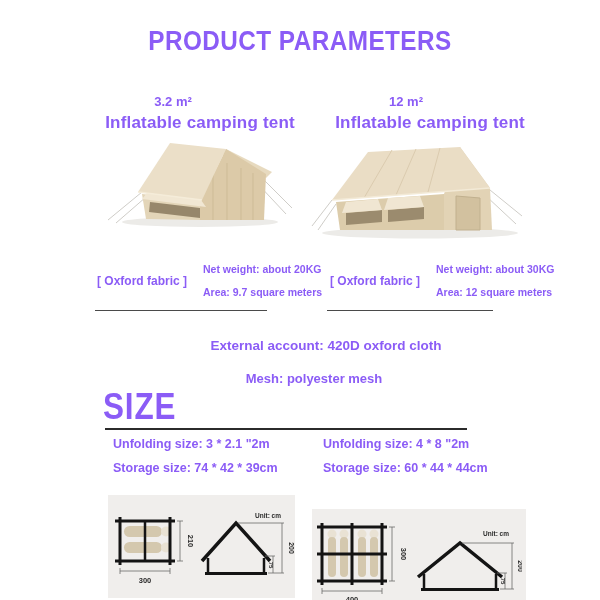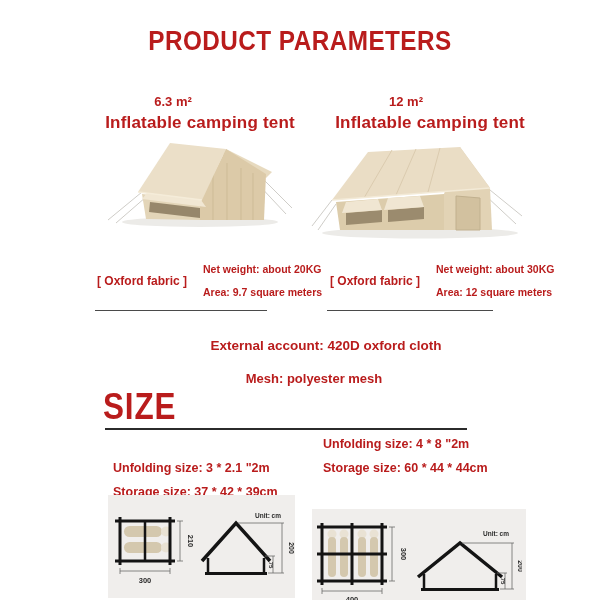--- a/index.html
+++ b/index.html
@@ -1,17 +1,17 @@
 <!DOCTYPE html>
 <html><head>
 <meta charset="utf-8">
 <style>
   html,body{margin:0;padding:0;background:#fff;}
   .page{position:relative;width:600px;height:600px;background:#ffffff;overflow:hidden;
-        font-family:"Liberation Sans","DejaVu Sans",sans-serif;color:#b91c1c;}
+        font-family:"Liberation Sans","DejaVu Sans",sans-serif;color:#8b5cf6;}
   .abs{position:absolute;}
   .page-title{top:26px;left:0;width:600px;text-align:center;font-size:27px;font-weight:800;
               letter-spacing:0.5px;transform:scaleX(.9);}
   .prod-header{text-align:center;}
   .area-label{font-size:13px;font-weight:700;transform:translateX(-27px);margin-bottom:4px;}
   .prod-name{font-size:17px;font-weight:700;letter-spacing:.2px;}
   .fabric-row{display:flex;align-items:center;}
   .fabric-label{font-size:12px;font-weight:700;white-space:nowrap;}
   .fabric-info{margin-left:16px;font-size:10.5px;font-weight:700;line-height:23px;white-space:nowrap;}
   .thin-rule{height:1px;background:#4a4a4a;}
@@ -23,21 +23,21 @@
   svg text{font-family:"Liberation Sans","DejaVu Sans",sans-serif;}
 </style>
 </head>
 <body>
 
 <div class="page">
 
   <div class="abs page-title">PRODUCT PARAMETERS</div>
 
   <div class="abs prod-header" style="left:90px;top:94px;width:220px;">
-    <div class="area-label">6.3 m²</div>
+    <div class="area-label">3.2 m²</div>
     <div class="prod-name">Inflatable camping tent</div>
   </div>
 
   <div class="abs prod-header" style="left:325px;top:94px;width:210px;">
     <div class="area-label" style="transform:translateX(-24px);text-align:center;">12 m²</div>
     <div class="prod-name">Inflatable camping tent</div>
   </div>
 
   <svg class="abs" style="left:100px;top:140px;" width="200" height="90" viewBox="0 0 200 90">
     <ellipse cx="100" cy="82" rx="78" ry="5" fill="#ecebe8"></ellipse>
@@ -85,23 +85,23 @@
     </span>
   </div>
   <div class="abs thin-rule" style="left:327px;top:310px;width:166px;"></div>
 
   <div class="abs spec-line" style="top:338px;font-size:13.5px;transform:translateX(26px);">External account: 420D oxford cloth</div>
   <div class="abs spec-line" style="top:371px;font-size:13px;transform:translateX(14px);">Mesh: polyester mesh</div>
 
   <div class="abs size-heading" style="left:103px;top:386px;">SIZE</div>
   <div class="abs size-rule" style="left:105px;top:428px;width:362px;"></div>
 
-  <div class="abs size-col" style="left:113px;top:433px;margin-top:24px;">
+  <div class="abs size-col" style="left:113px;top:433px;">
     <div>Unfolding size: 3 * 2.1 "2m</div>
-    <div>Storage size: 37 * 42 * 39cm</div>
+    <div>Storage size: 74 * 42 * 39cm</div>
   </div>
   <div class="abs size-col" style="left:323px;top:433px;">
     <div>Unfolding size: 4 * 8 "2m</div>
     <div>Storage size: 60 * 44 * 44cm</div>
   </div>
 
   <div class="abs panel" style="left:108px;top:495px;width:187px;height:103px;">
 
     <svg class="abs" style="left:4px;top:20px;" width="84" height="72" viewBox="0 0 84 72">
       <rect x="12" y="11" width="38" height="11" rx="5.5" fill="#d4c8ae"></rect>

